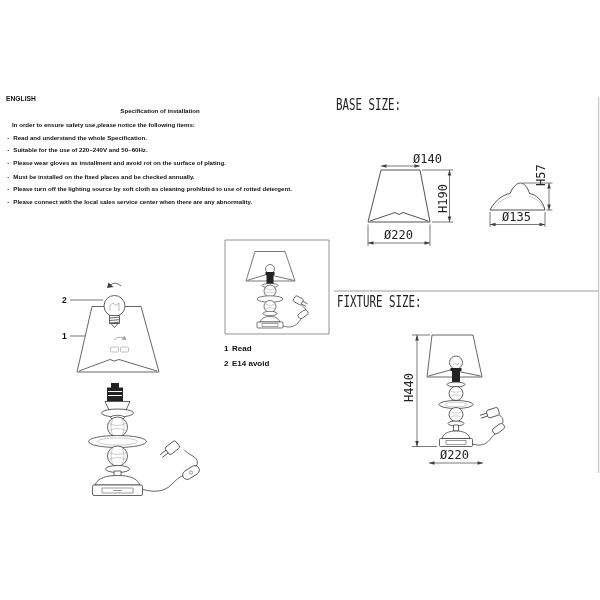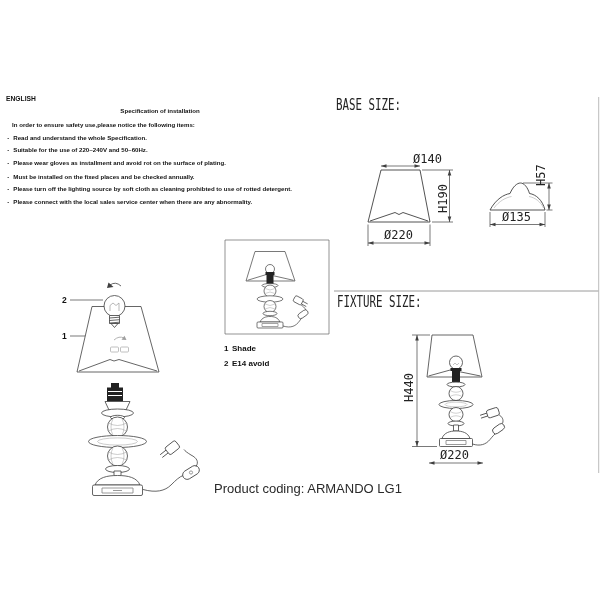--- a/index.html
+++ b/index.html
@@ -245,35 +245,34 @@
         <span>Please connect with the local sales service center when there are any abnormality.</span>
       </div>
   </div>
 
   <span class="abs callout" style="left:62px;top:295px;">2</span>
   <span class="abs callout" style="left:62px;top:331px;">1</span>
 
   <div class="parts">
     <div class="row">
       <span class="num">1</span>
-      <span>Shade</span>
+      <span>Read</span>
     </div>
     <div class="row">
       <span class="num">2</span>
       <span>E14 avoid</span>
     </div>
   </div>
 
   <span class="abs tech sect" style="left:336px;top:96px;">BASE SIZE:</span>
   <span class="abs tech sect" style="left:337px;top:293px;">FIXTURE SIZE:</span>
 
   <span class="abs tech dim" style="left:385px;top:152px;margin-left:28px;">Ø140</span>
   <span class="abs tech dim vdim" style="left:436px;top:213px;">H190</span>
   <span class="abs tech dim" style="left:384px;top:228px;">Ø220</span>
   <span class="abs tech dim" style="left:502px;top:210px;">Ø135</span>
   <span class="abs tech dim vdim" style="left:534px;top:186px;">H57</span>
 
   <span class="abs tech dim vdim" style="left:402px;top:402px;">H440</span>
   <span class="abs tech dim" style="left:440px;top:448px;">Ø220</span>
 
-  <span class="abs prodcode" style="left:214px;top:481px;">Product coding: ARMANDO LG1</span>
 
 </div>
 
 </body></html>

